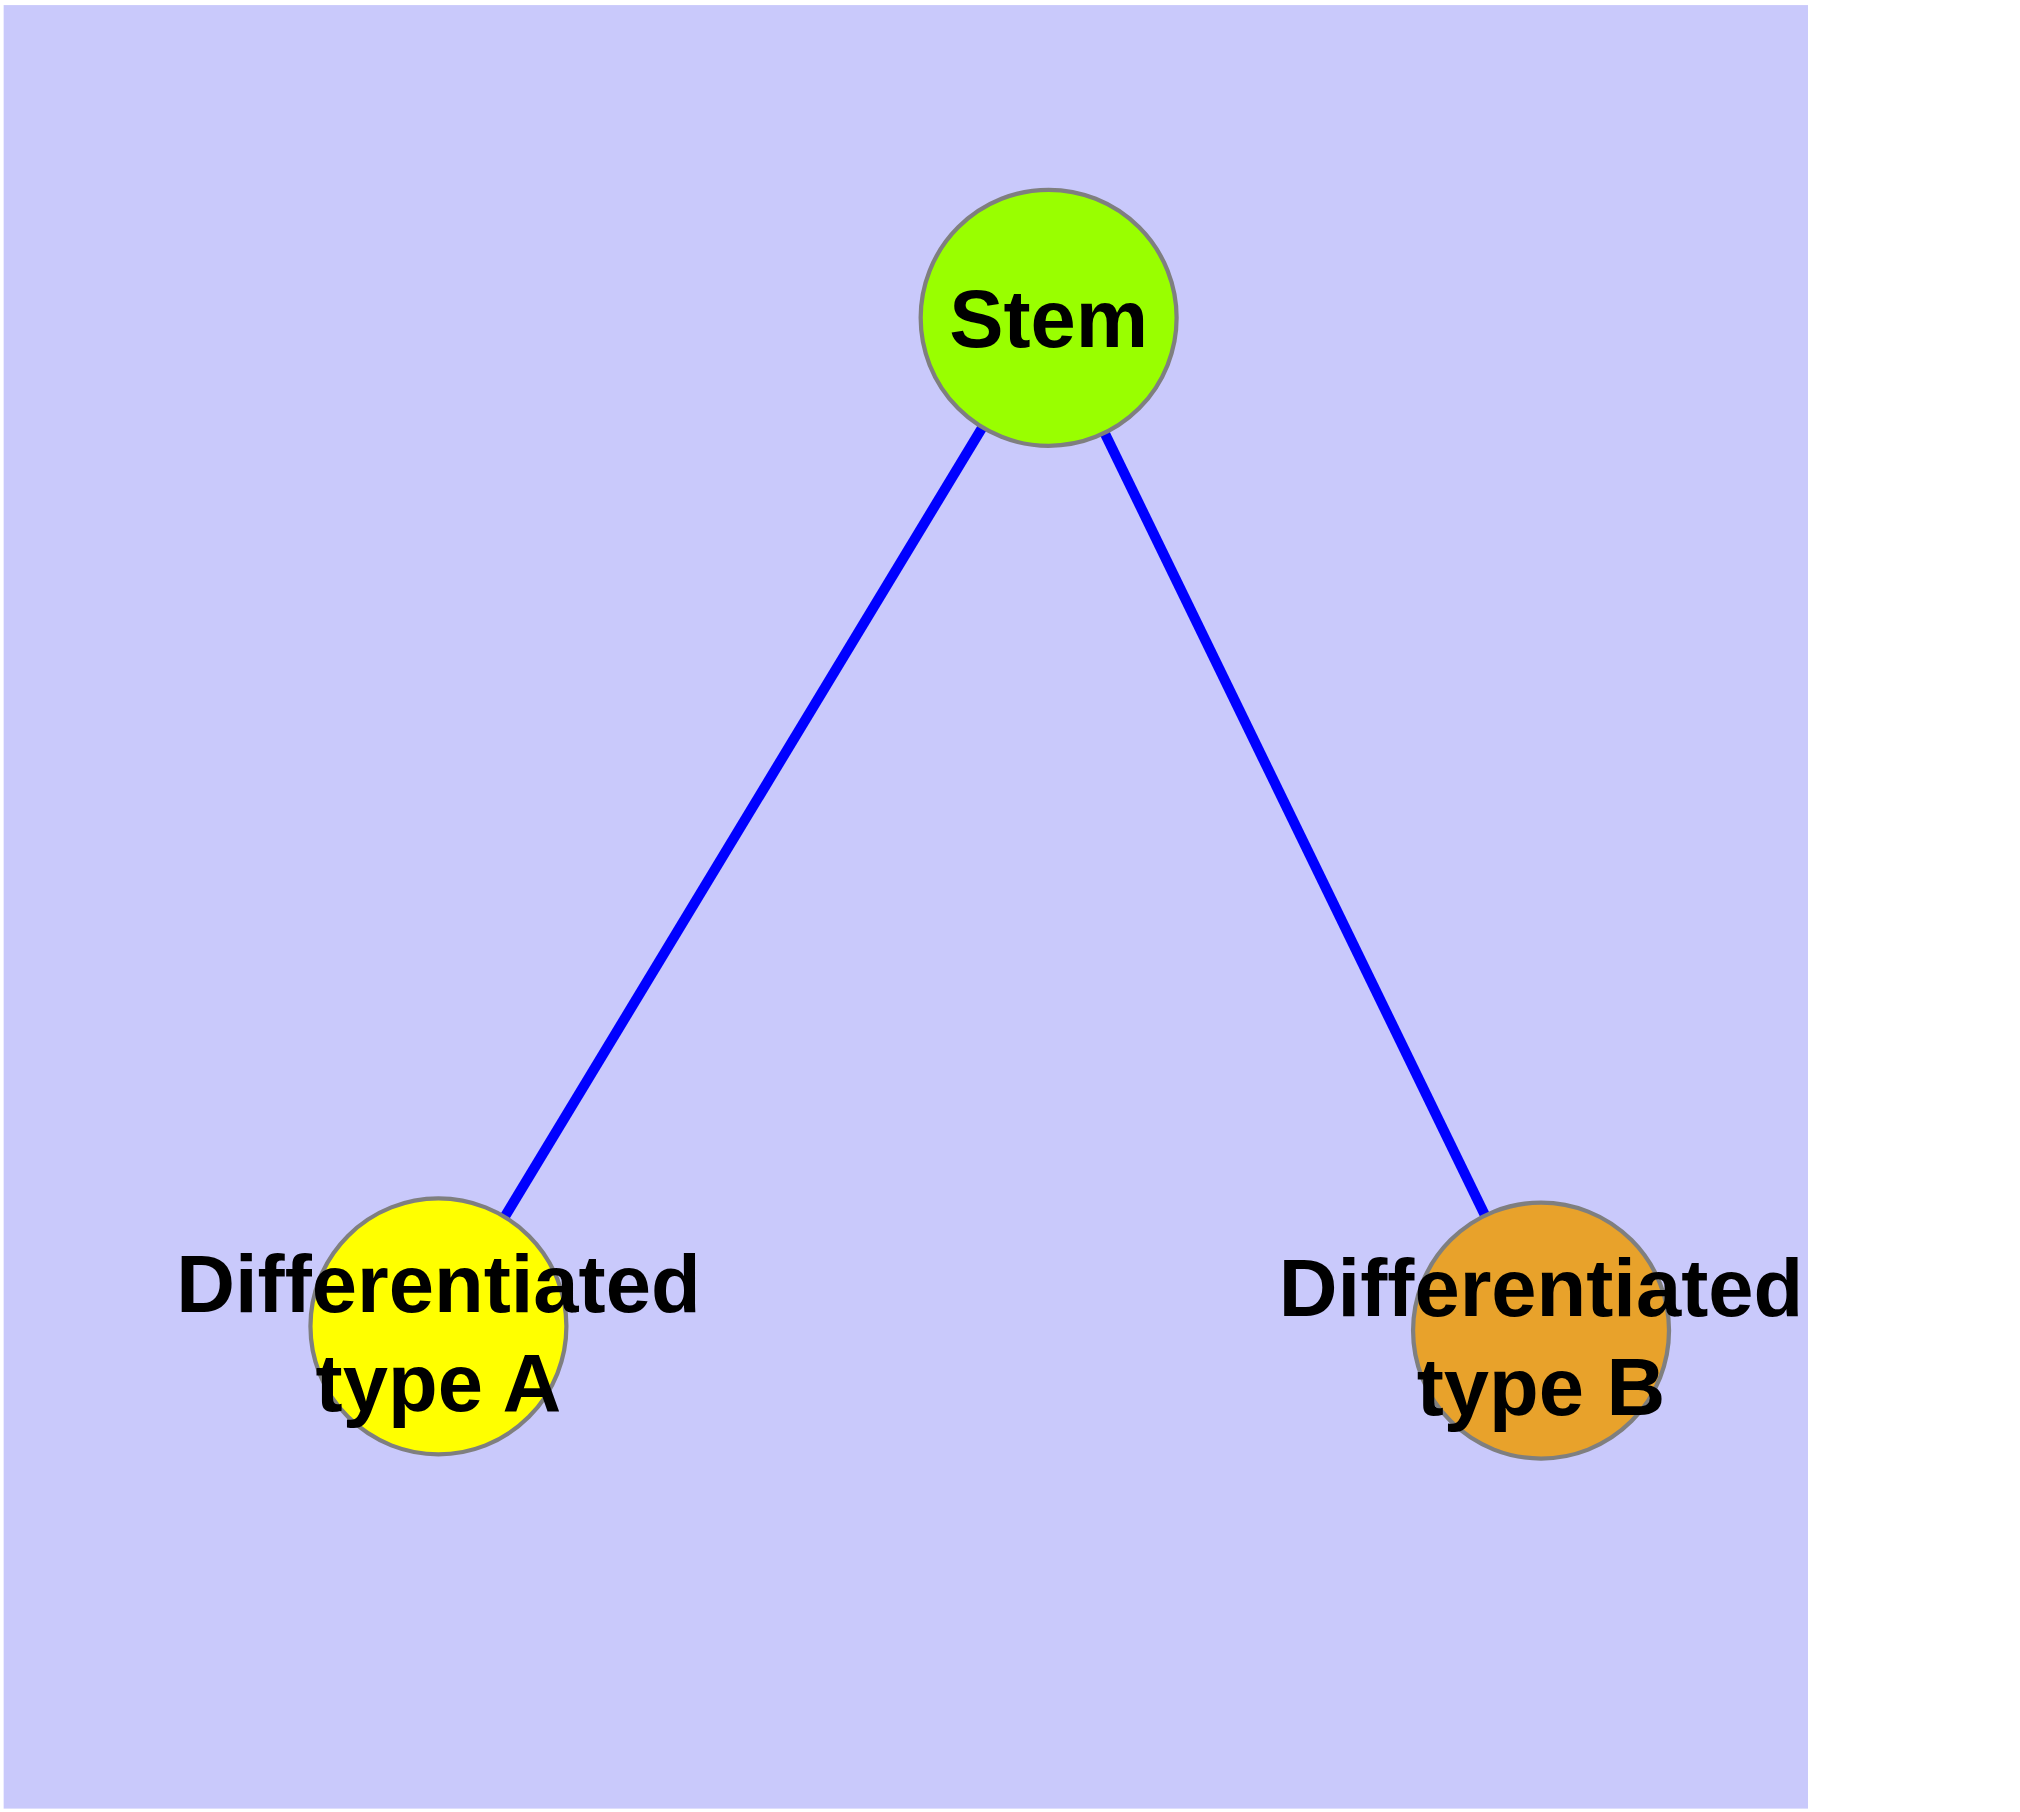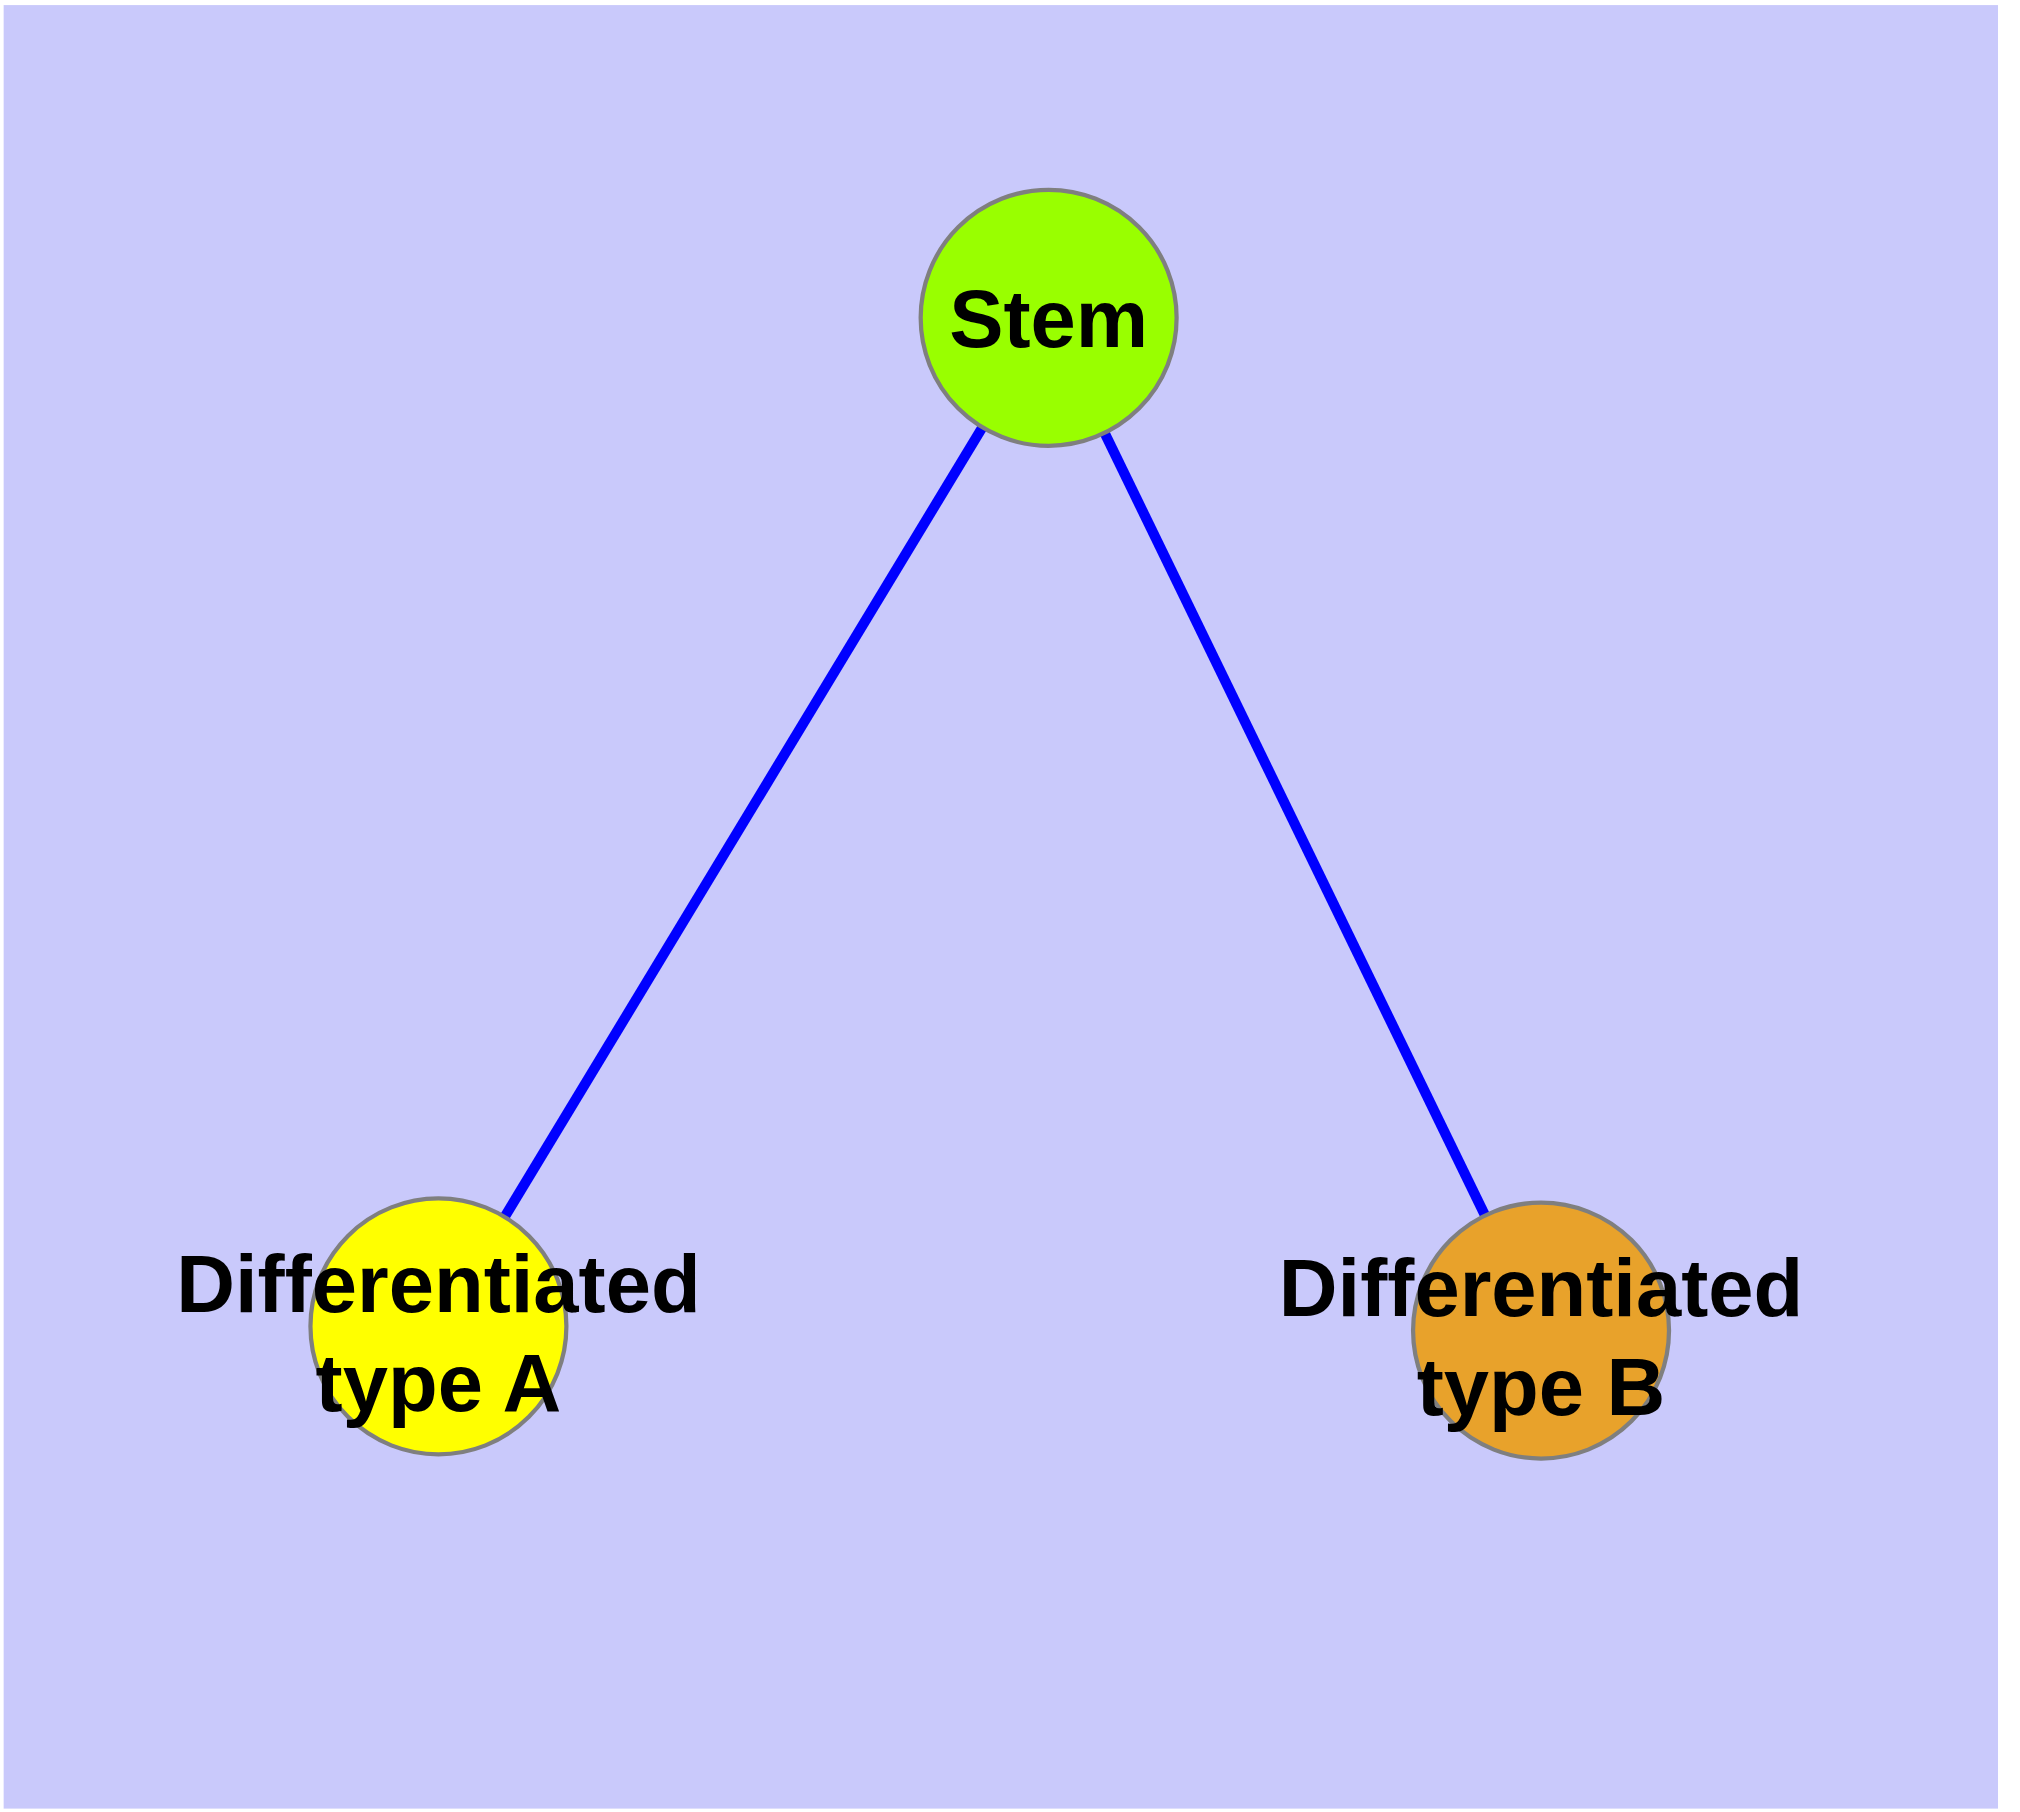--- a/index.html
+++ b/index.html
@@ -3,21 +3,21 @@
 <meta charset="utf-8">
 <style>
   html, body {
     margin: 0;
     padding: 0;
     background: #ffffff;
     font-family: "Liberation Sans", sans-serif;
   }
   .figure {
     position: relative;
-    width: 1998px;
+    width: 1808px;
     height: 1812px;
     overflow: hidden;
     background: #ffffff;
   }
   svg { display: block; }
   .node-label {
     font-family: "Liberation Sans", sans-serif;
     font-weight: bold;
     font-size: 96px;
     text-anchor: middle;

